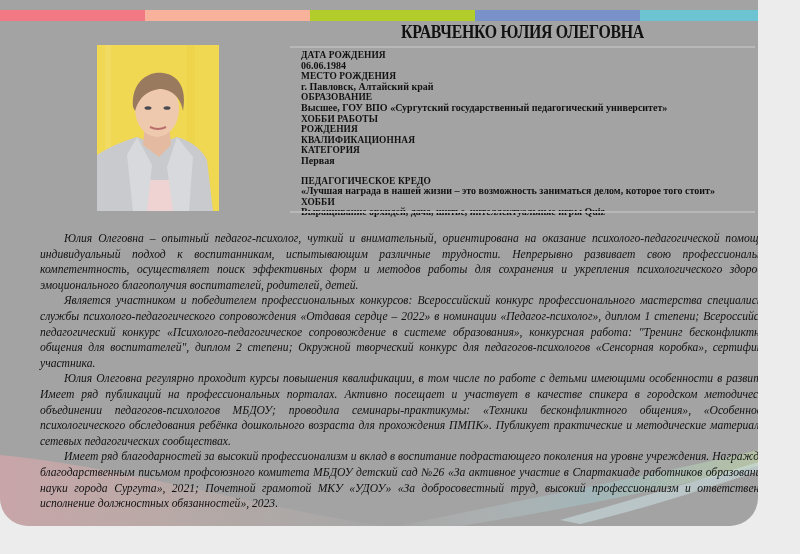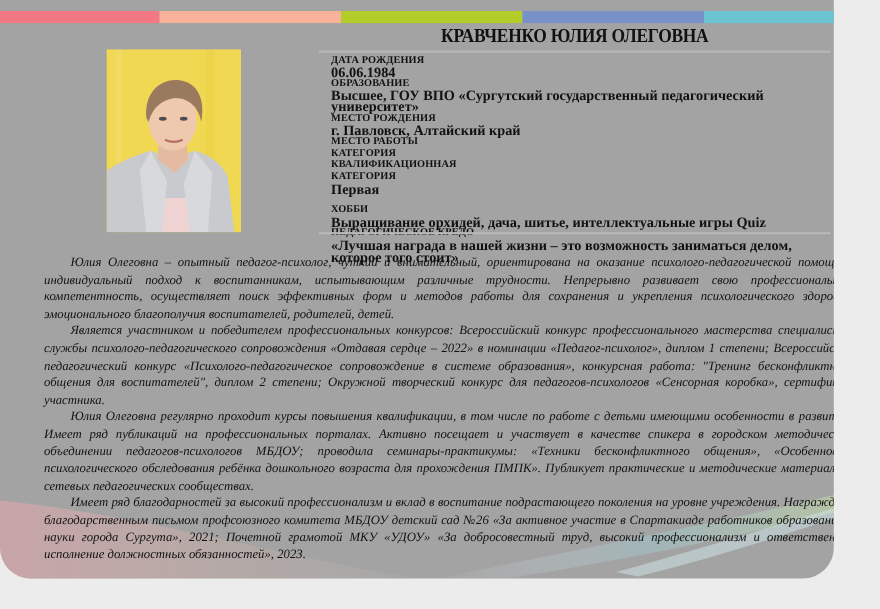--- a/index.html
+++ b/index.html
@@ -27,21 +27,21 @@
     }
     .photo {
       position: absolute; left: 97px; top: 45px; width: 122px; height: 166px;
       overflow: hidden;
       background: linear-gradient(90deg, #f0d64e 0%, #f4dd5f 40%, #f2d955 100%);
     }
     .sep { position: absolute; left: 290px; width: 465px; height: 2px; background: #b8b8b8; }
     .info { position: absolute; left: 301px; top: 50px; width: 460px; font-size: 9.4px; font-weight: bold; line-height: 10.6px; }
     .row { display: flex; flex-direction: column; }
     .row .lbl { width: 156px; flex-shrink: 0; font-weight: bold; letter-spacing: 0.1px; }
-    .row .val { flex: 1; font-size: 13px; }
+    .row .val { flex: 1; font-size: 10px; }
     .gap { height: 9px; }
     .bio {
       position: absolute; left: 40px; top: 231px; width: 736px;
       font-style: italic; font-size: 11.6px; line-height: 15.6px; text-align: justify;
     }
     .bio p { margin: 0; text-indent: 24px; }
   </style>
 </head>
 <body>
 
@@ -101,45 +101,45 @@
   </div>
 
   <div class="sep" style="top:46px;"></div>
 
   <div class="info">
     <div class="row">
       <span class="lbl">ДАТА РОЖДЕНИЯ</span>
       <span class="val">06.06.1984</span>
     </div>
     <div class="row">
+      <span class="lbl">МЕСТО РОЖДЕНИЯ</span>
+      <span class="val">г. Павловск, Алтайский край</span>
+    </div>
+    <div class="row">
       <span class="lbl">ОБРАЗОВАНИЕ</span>
       <span class="val">Высшее, ГОУ ВПО «Сургутский государственный педагогический университет»</span>
     </div>
     <div class="row">
-      <span class="lbl">МЕСТО РОЖДЕНИЯ</span>
-      <span class="val">г. Павловск, Алтайский край</span>
+      <span class="lbl">ХОББИ РАБОТЫ</span>
     </div>
     <div class="row">
-      <span class="lbl">МЕСТО РАБОТЫ</span>
-    </div>
-    <div class="row">
-      <span class="lbl">КАТЕГОРИЯ</span>
+      <span class="lbl">РОЖДЕНИЯ</span>
     </div>
     <div class="row">
       <span class="lbl" style="width:120px;margin-right:56px;">КВАЛИФИКАЦИОННАЯ КАТЕГОРИЯ</span>
       <span class="val">Первая</span>
     </div>
     <div class="gap"></div>
     <div class="row">
+      <span class="lbl">ПЕДАГОГИЧЕСКОЕ КРЕДО</span>
+      <span class="val">«Лучшая награда в нашей жизни – это возможность заниматься делом, которое того стоит»</span>
+    </div>
+    <div class="row">
       <span class="lbl">ХОББИ</span>
       <span class="val">Выращивание орхидей, дача, шитье, интеллектуальные игры Quiz</span>
-    </div>
-    <div class="row">
-      <span class="lbl">ПЕДАГОГИЧЕСКОЕ КРЕДО</span>
-      <span class="val">«Лучшая награда в нашей жизни – это возможность заниматься делом, которое того стоит»</span>
     </div>
   </div>
 
   <div class="sep" style="top:211px;"></div>
 
   <div class="bio">
     <p>Юлия Олеговна – опытный педагог-психолог, чуткий и внимательный, ориентирована на оказание психолого-педагогической помощи и индивидуальный подход к воспитанникам, испытывающим различные трудности. Непрерывно развивает свою профессиональную компетентность, осуществляет поиск эффективных форм и методов работы для сохранения и укрепления психологического здоровья, эмоционального благополучия воспитателей, родителей, детей.</p>
     <p>Является участником и победителем профессиональных конкурсов: Всероссийский конкурс профессионального мастерства специалистов службы психолого-педагогического сопровождения «Отдавая сердце – 2022» в номинации «Педагог-психолог», диплом 1 степени; Всероссийский педагогический конкурс «Психолого-педагогическое сопровождение в системе образования», конкурсная работа: "Тренинг бесконфликтного общения для воспитателей", диплом 2 степени; Окружной творческий конкурс для педагогов-психологов «Сенсорная коробка», сертификат участника.</p>
     <p>Юлия Олеговна регулярно проходит курсы повышения квалификации, в том числе по работе с детьми имеющими особенности в развитии. Имеет ряд публикаций на профессиональных порталах. Активно посещает и участвует в качестве спикера в городском методическом объединении педагогов-психологов МБДОУ; проводила семинары-практикумы: «Техники бесконфликтного общения», «Особенности психологического обследования ребёнка дошкольного возраста для прохождения ПМПК». Публикует практические и методические материалы в сетевых педагогических сообществах.</p>
     <p>Имеет ряд благодарностей за высокий профессионализм и вклад в воспитание подрастающего поколения на уровне учреждения. Награждена благодарственным письмом профсоюзного комитета МБДОУ детский сад №26 «За активное участие в Спартакиаде работников образования и науки города Сургута», 2021; Почетной грамотой  МКУ «УДОУ» «За добросовестный труд, высокий профессионализм и ответственное исполнение должностных обязанностей», 2023.</p>

